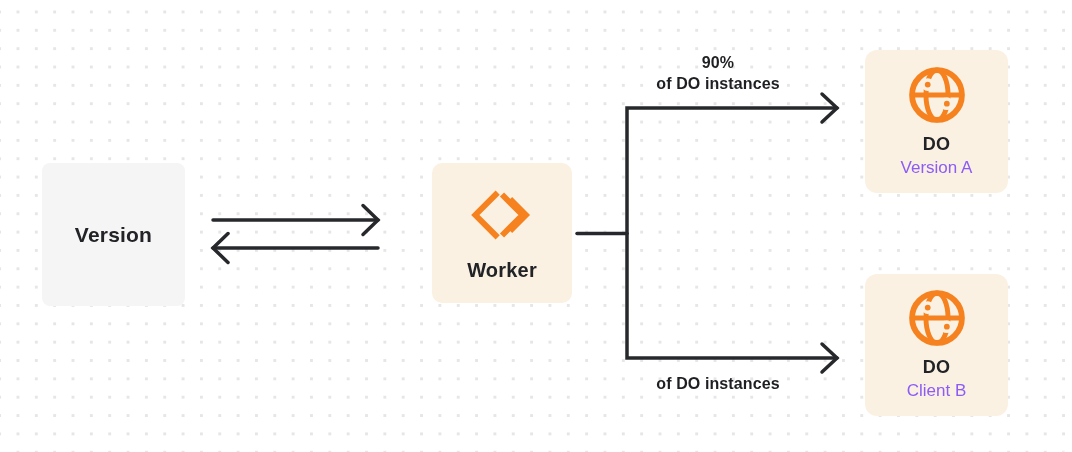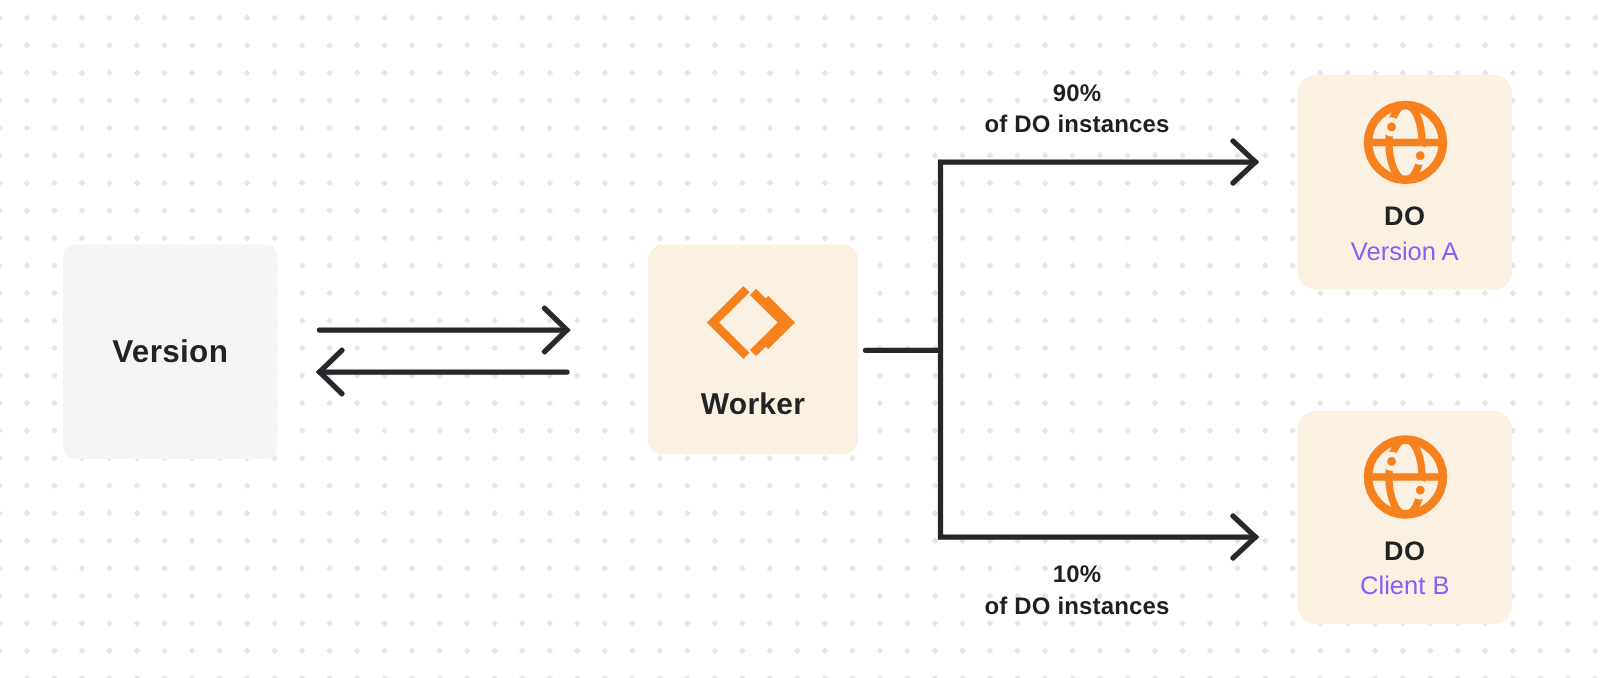--- a/index.html
+++ b/index.html
@@ -99,21 +99,20 @@
     </svg>
     <span class="node-label">Worker</span>
   </div>
 
   <div class="branch-label branch-label-top">
     <div>90%</div>
     <div>of DO instances</div>
   </div>
 
   <div class="branch-label branch-label-bottom">
-    <div>10%</div>
     <div>of DO instances</div>
   </div>
 
   <div class="node node-do node-do-a">
     <svg class="icon-globe" viewBox="0 0 100 100">
       <circle class="gl-line" cx="50" cy="50" r="43" stroke-width="10"></circle>
       <ellipse class="gl-line" cx="50" cy="50" rx="19" ry="43" stroke-width="8.5"></ellipse>
       <path class="gl-line" d="M7 50 H93" stroke-width="8.5"></path>
       <circle class="gl-dot" cx="34" cy="32" r="8"></circle>
       <circle class="gl-dot" cx="67" cy="65" r="8"></circle>

